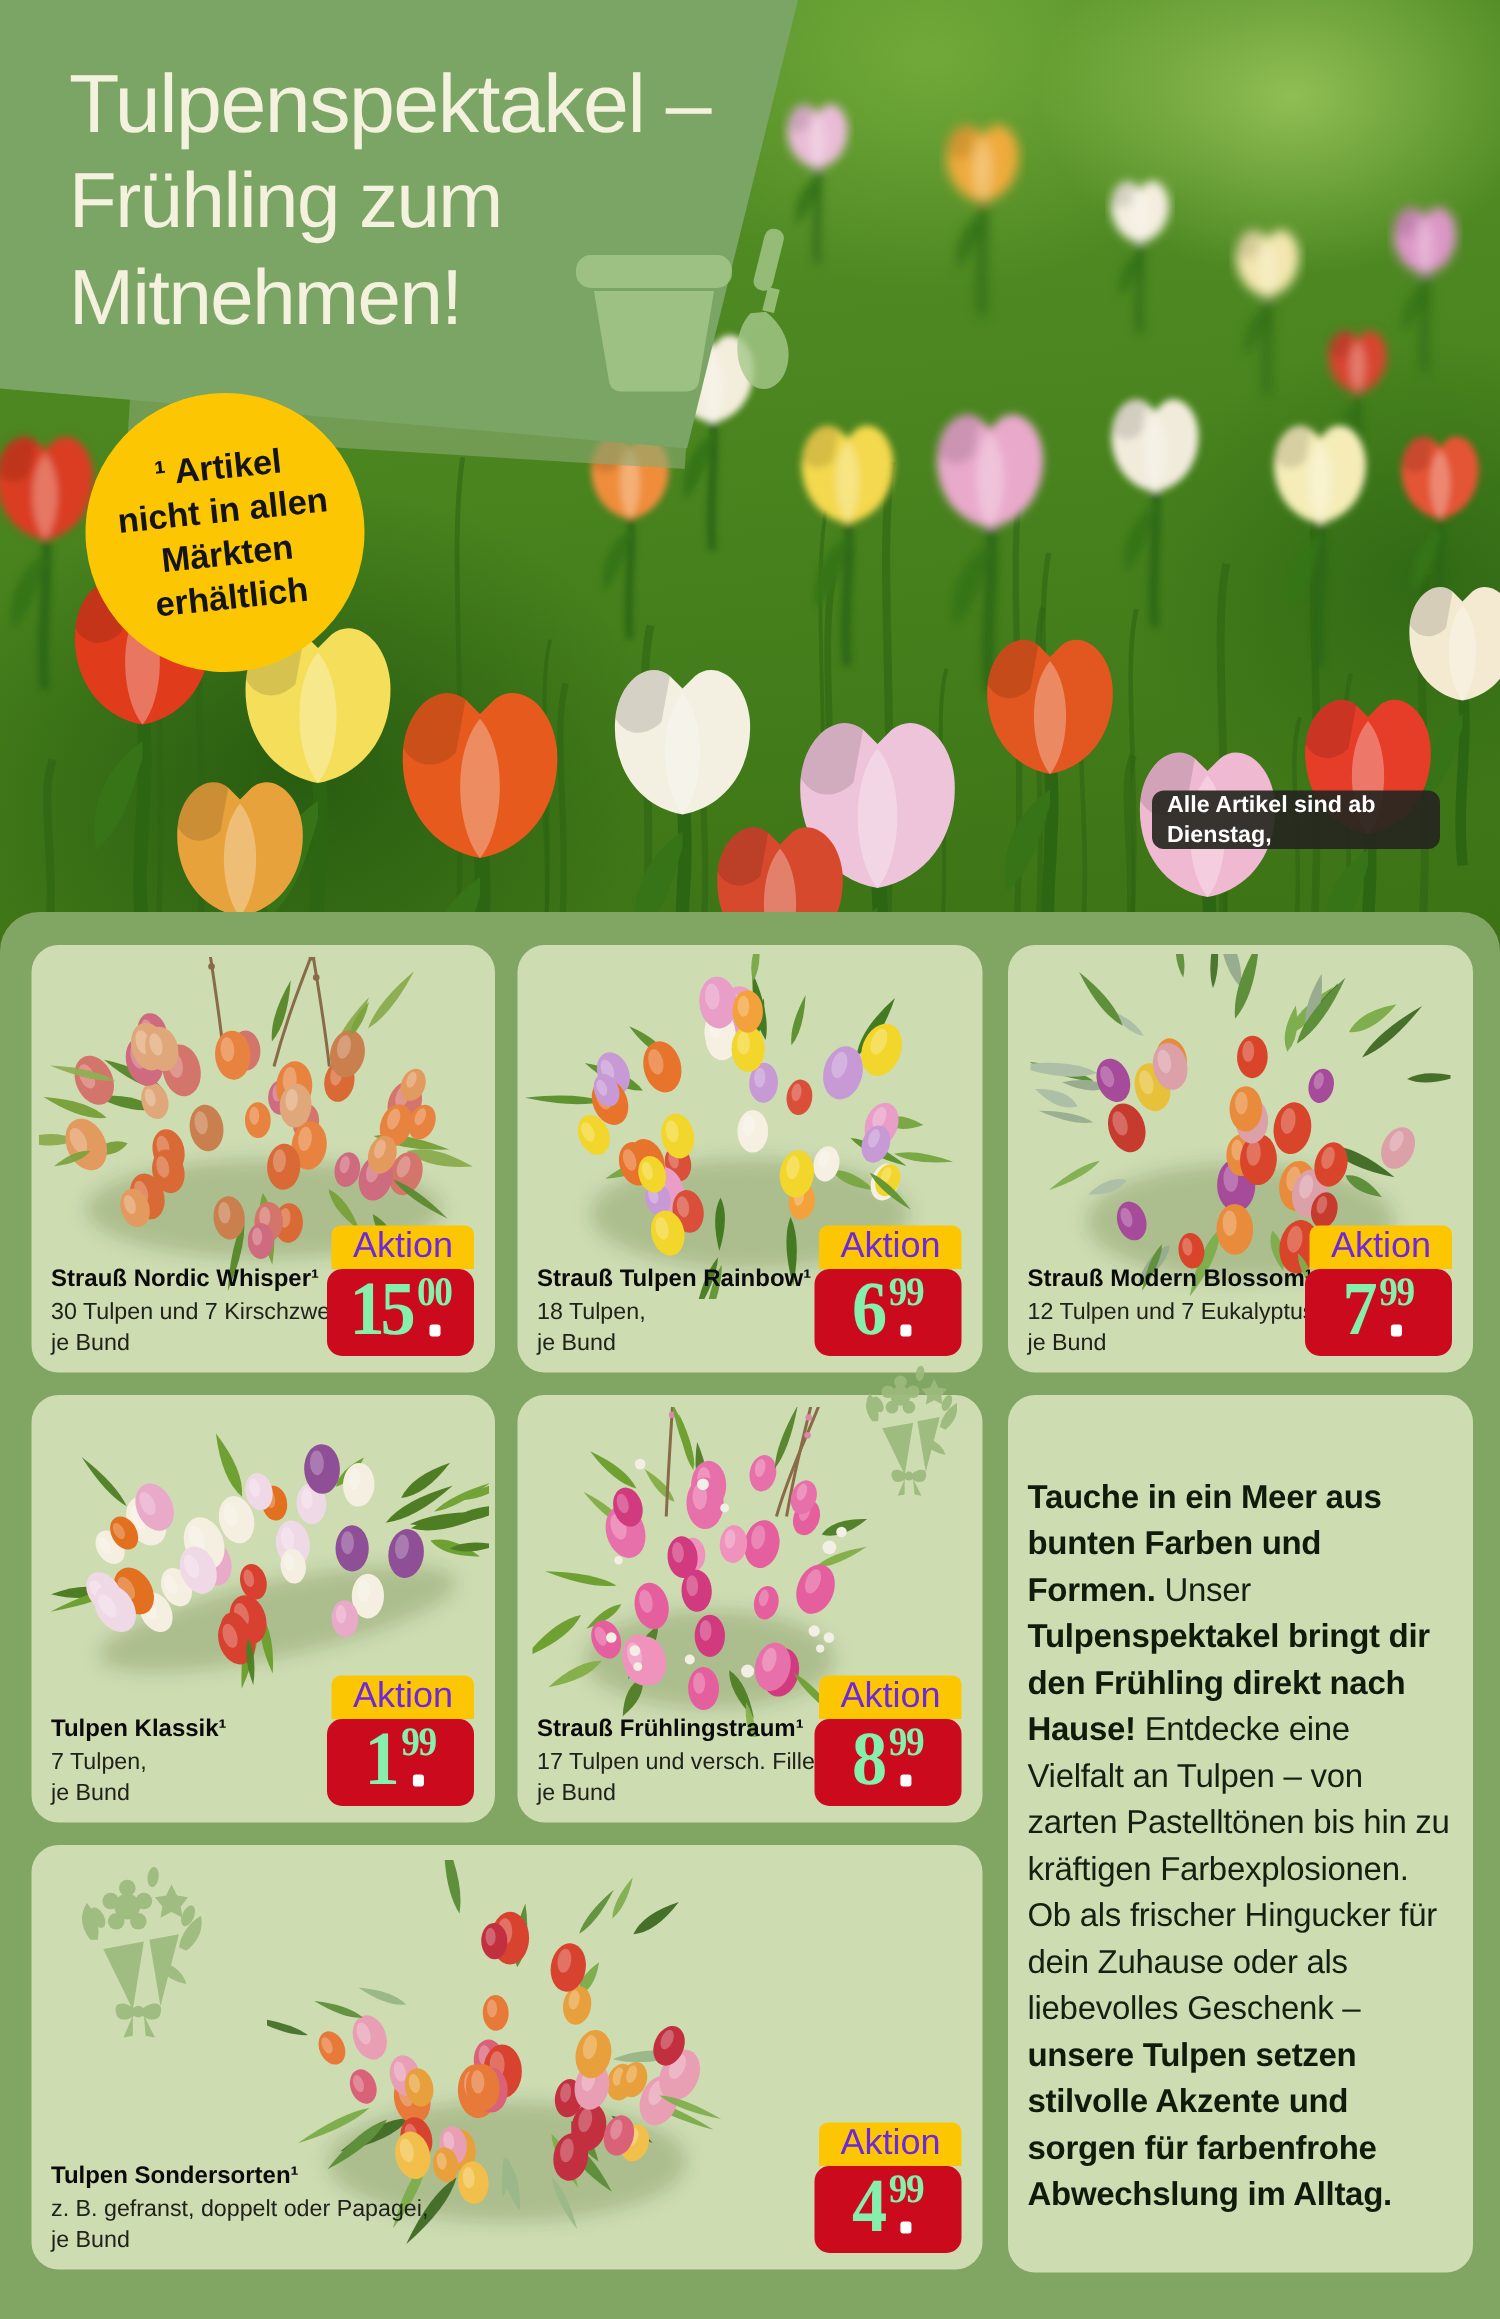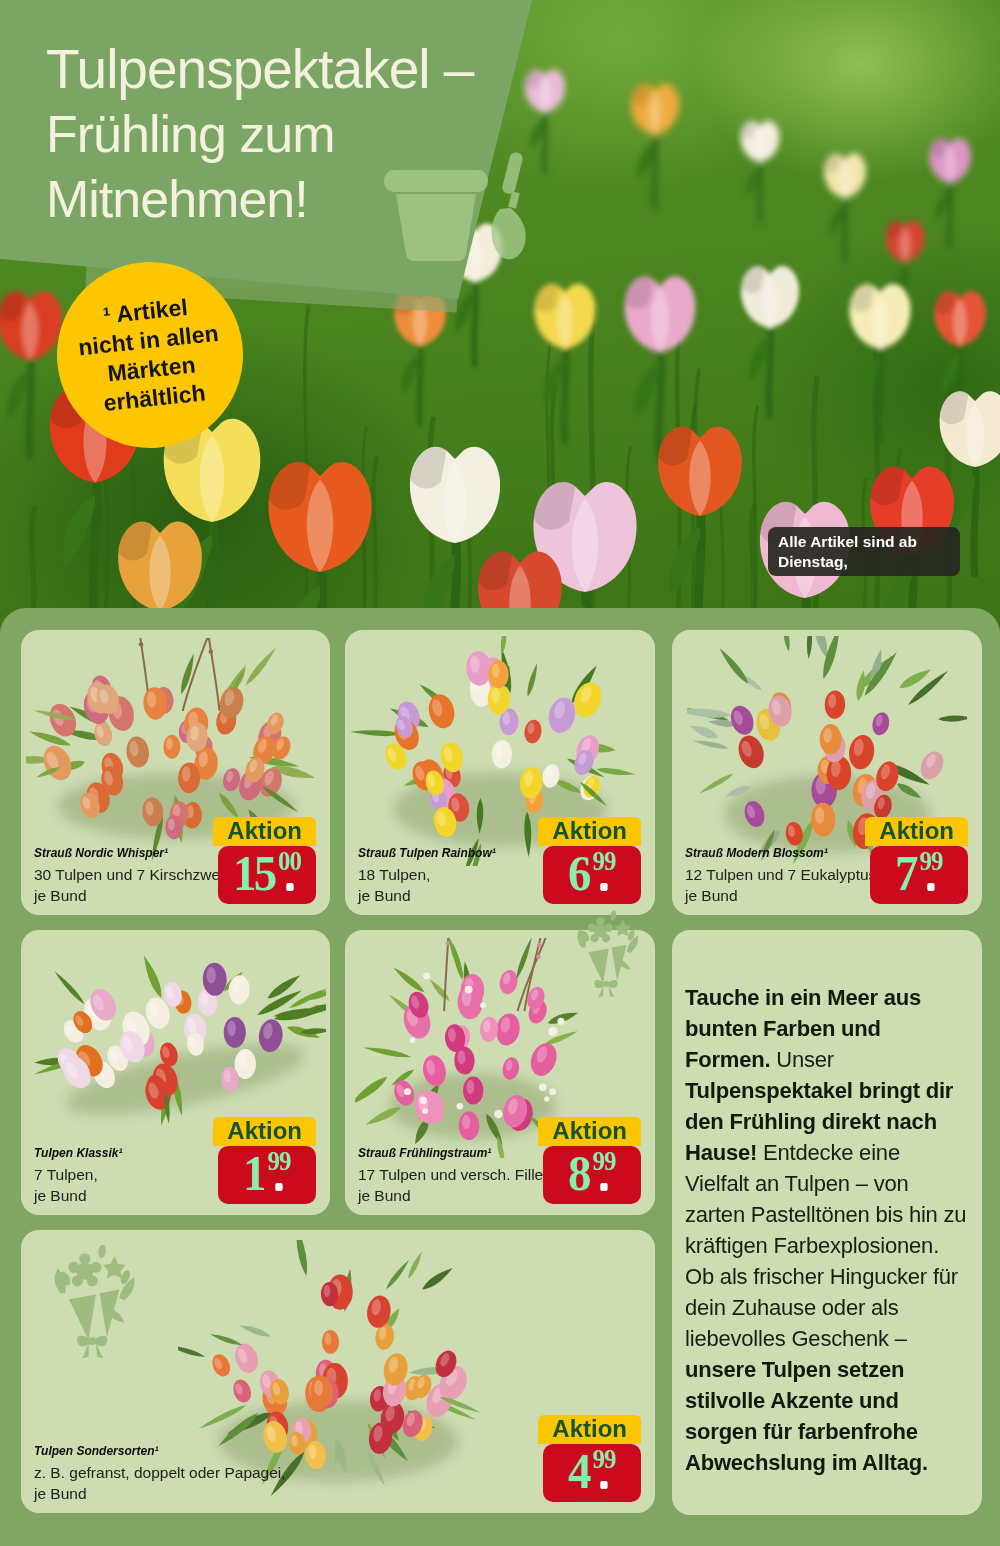--- a/index.html
+++ b/index.html
@@ -29,45 +29,45 @@
 
   .pot-icon{position:absolute;left:378px;top:148px;z-index:4;opacity:.8;}
 
   
   .disc{position:absolute;left:57px;top:262px;width:186px;height:186px;border-radius:50%;
     background:#fcc702;z-index:5;transform:rotate(-6deg);
     display:flex;flex-direction:column;align-items:center;justify-content:center;
     color:#141414;font-weight:700;font-size:23px;line-height:29px;text-align:center;}
 
   
-  .avail{position:absolute;left:768px;top:527px;width:192px;height:49px;z-index:6;
+  .avail{position:absolute;left:768px;top:527px;width:192px;height:39px;z-index:6;
     background:rgba(38,38,31,.92);border-radius:8px;color:#fff;font-weight:700;
     font-size:15.5px;line-height:20px;display:flex;flex-direction:column;justify-content:center;
     padding-left:10px;box-sizing:border-box;}
 
   
   .section{position:absolute;left:0;top:608px;width:1000px;height:938px;
     background:#81a562;border-radius:26px 26px 0 0;z-index:7;}
   .card{position:absolute;background:#cedcb2;border-radius:18px;overflow:hidden;}
   .card.c0{left:21px;top:22px;width:309px;height:285px;}
   .card.c1{left:345px;top:22px;width:310px;height:285px;}
   .card.c2{left:672px;top:22px;width:310px;height:285px;}
   .card.c3{left:21px;top:322px;width:309px;height:285px;}
   .card.c4{left:345px;top:322px;width:310px;height:285px;}
   .card.c5{left:21px;top:622px;width:634px;height:283px;}
   .card.c6{left:672px;top:322px;width:310px;height:585px;text-decoration:underline;}
 
   .bouquet{position:absolute;}
   .pinfo{position:absolute;left:13px;bottom:9px;z-index:3;}
-  .pname{font-size:12px;font-weight:700;color:#0b0b0b;line-height:22px;font-style:italic;}
+  .pname{font-size:16px;font-weight:700;color:#0b0b0b;line-height:22px;}
   .pdesc{font-size:15.5px;color:#20231c;line-height:21px;}
 
   .pricewrap{position:absolute;right:14px;bottom:11px;z-index:4;
     display:flex;flex-direction:column;align-items:flex-end;}
-  .aktion{background:#fdc602;color:#14532d;font-weight:700;font-size:24px;
+  .aktion{background:#fdc602;color:#6d28d9;font-weight:400;font-size:24px;
     padding:0 14px 2px;border-radius:6px 6px 0 0;line-height:27px;}
   .pricebox{background:#cc0a1e;border-radius:10px;min-width:98px;padding:1px 8px 5px;
     display:flex;justify-content:center;color:#86efac;box-sizing:border-box;font-family:Liberation Serif, serif;}
   .pricerow{display:flex;align-items:flex-start;transform:scaleX(.92);}
   .pint{font-size:51px;line-height:52px;font-weight:700;letter-spacing:-3px;}
   .pdeccol{display:flex;flex-direction:column;align-items:center;margin-left:4px;margin-top:2px;}
   .pdec{font-size:27px;line-height:25px;font-weight:700;letter-spacing:-1px;}
   .pdot{width:8px;height:8px;border-radius:2px;background:#fff;margin-top:9px;}
 
   

